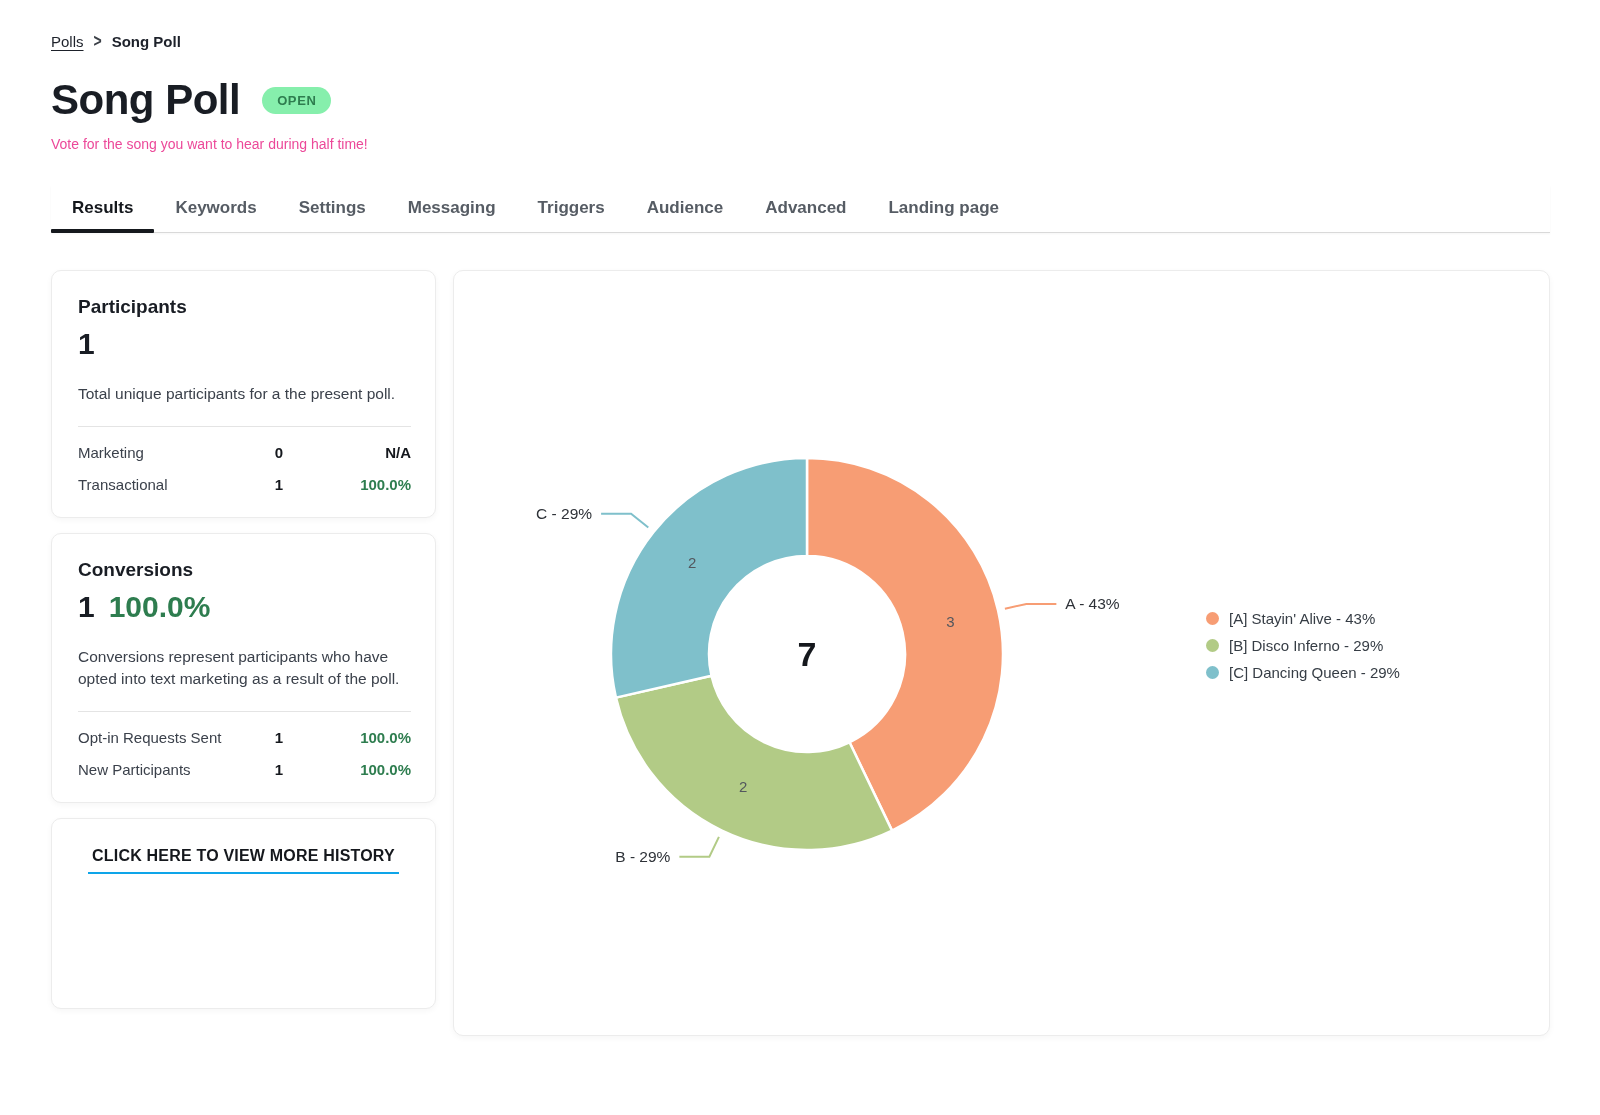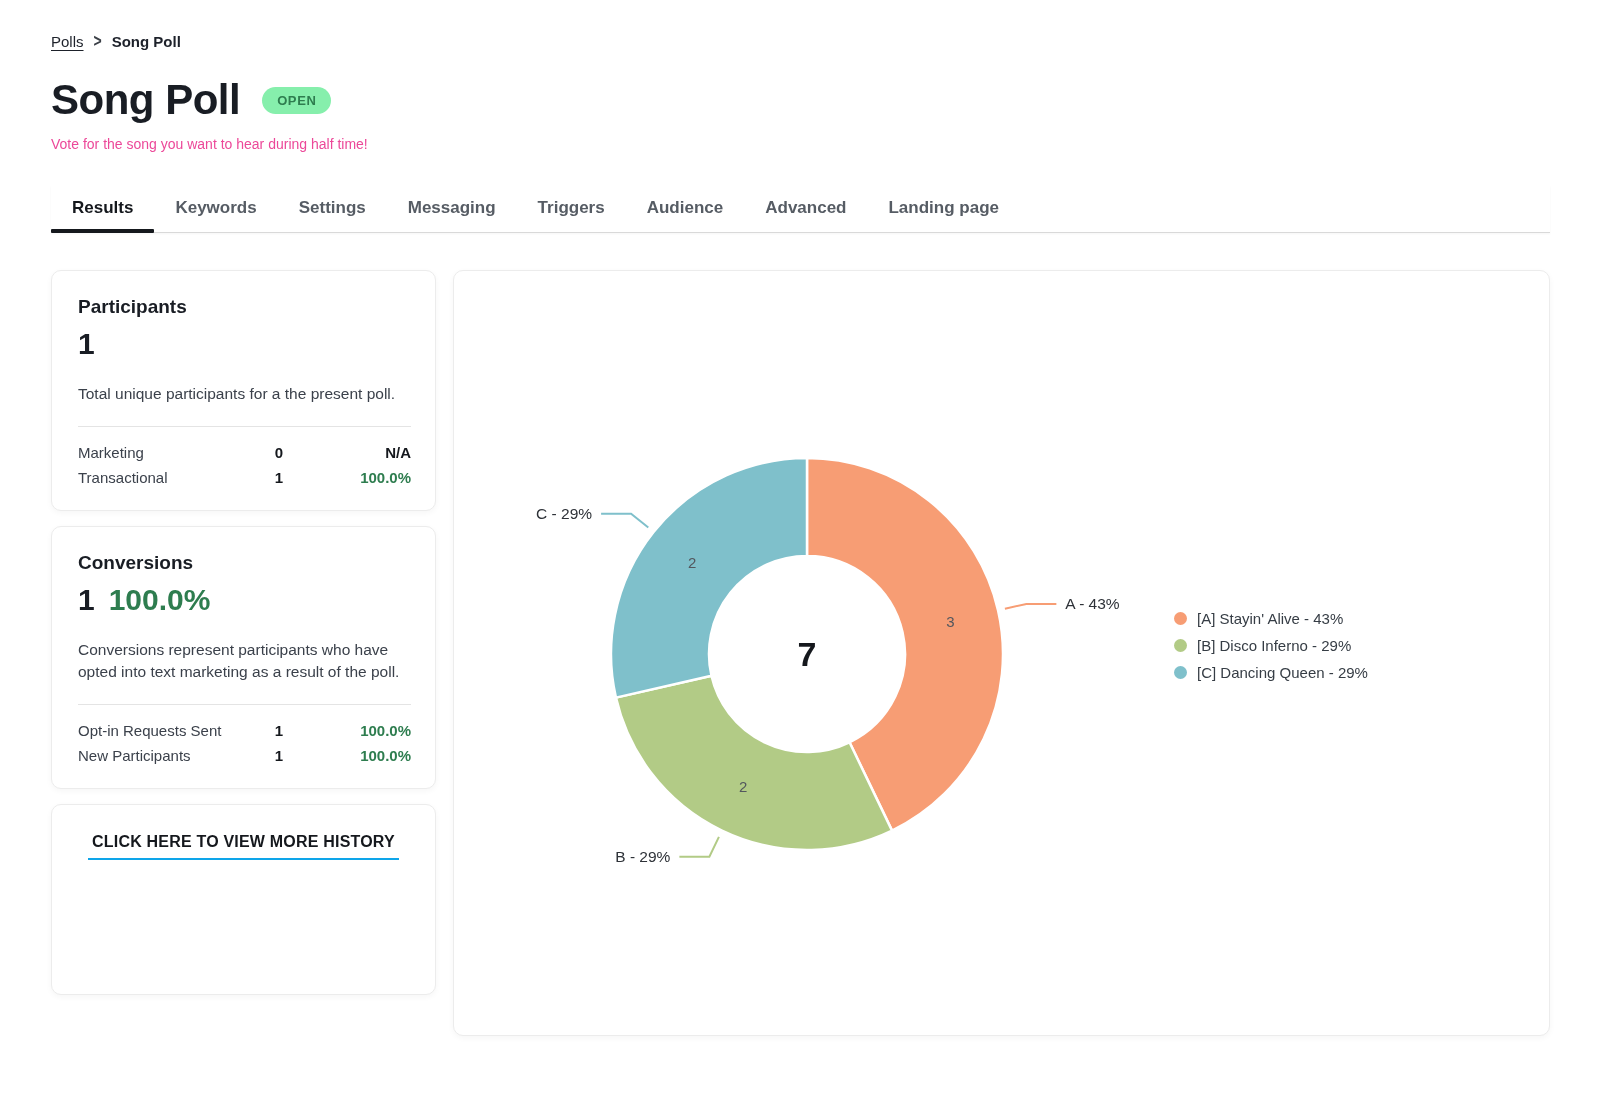--- a/index.html
+++ b/index.html
@@ -46,39 +46,39 @@
     background: #fff; border: 1px solid #ececec; border-radius: 10px;
     box-shadow: 0 2px 6px rgba(0,0,0,0.04);
   }
   .stat-card { padding: 25px 24px 22px 26px; }
   .stat-card h2 { font-size: 19px; font-weight: 700; color: #191d24; }
   .big-line { display: flex; align-items: baseline; gap: 14px; margin-top: 9px; }
   .big-num { font-size: 30px; font-weight: 700; color: #191d24; }
   .big-pct { font-size: 30px; font-weight: 700; color: #2e7d4f; }
   .desc { margin-top: 22px; font-size: 15.5px; line-height: 1.42; color: #3b414b; }
   .card-divider { border: none; border-top: 1px solid #e4e4e4; margin: 21px 0 15px 0; }
-  .stat-rows { display: flex; flex-direction: column; gap: 4px; }
+  .stat-rows { display: flex; flex-direction: column; gap: 11px; }
   .stat-row { display: grid; grid-template-columns: 1fr 44px 110px; font-size: 15px; line-height: 21px; }
   .stat-row .lbl { color: #3b414b; }
   .stat-row .cnt { font-weight: 700; color: #15181d; text-align: center; }
   .stat-row .pct { font-weight: 700; color: #15181d; text-align: right; }
   .stat-row .pct.green { color: #2e7d4f; }
 
   .history-card { min-height: 191px; padding: 28px 26px; display: flex; justify-content: center; align-items: flex-start; }
   .history-btn {
     background: none; border: none; cursor: pointer;
     font-family: inherit; font-size: 16px; font-weight: 700; letter-spacing: 0.2px;
     color: #15181d; text-transform: uppercase;
     padding: 0 4px 7px 4px; border-bottom: 2px solid #0ea5e9;
   }
 
   
   .chart-card { flex: 1; height: 766px; position: relative; }
   .chart-card svg { position: absolute; left: 0; top: 0; font-family: "Liberation Sans", "DejaVu Sans", sans-serif; }
-  .legend { position: absolute; left: 720px; top: 339px; display: flex; flex-direction: column; gap: 10px; }
+  .legend { position: absolute; left: 752px; top: 339px; display: flex; flex-direction: column; gap: 10px; }
   .legend-item { display: flex; align-items: center; gap: 10px; font-size: 15px; color: #363d45; }
   .legend-dot { width: 13px; height: 13px; border-radius: 50%; flex: 0 0 13px; }
 </style>
 </head>
 <body>
 
 <div class="page">
 
   <nav class="breadcrumb">
     <a>Polls</a>

